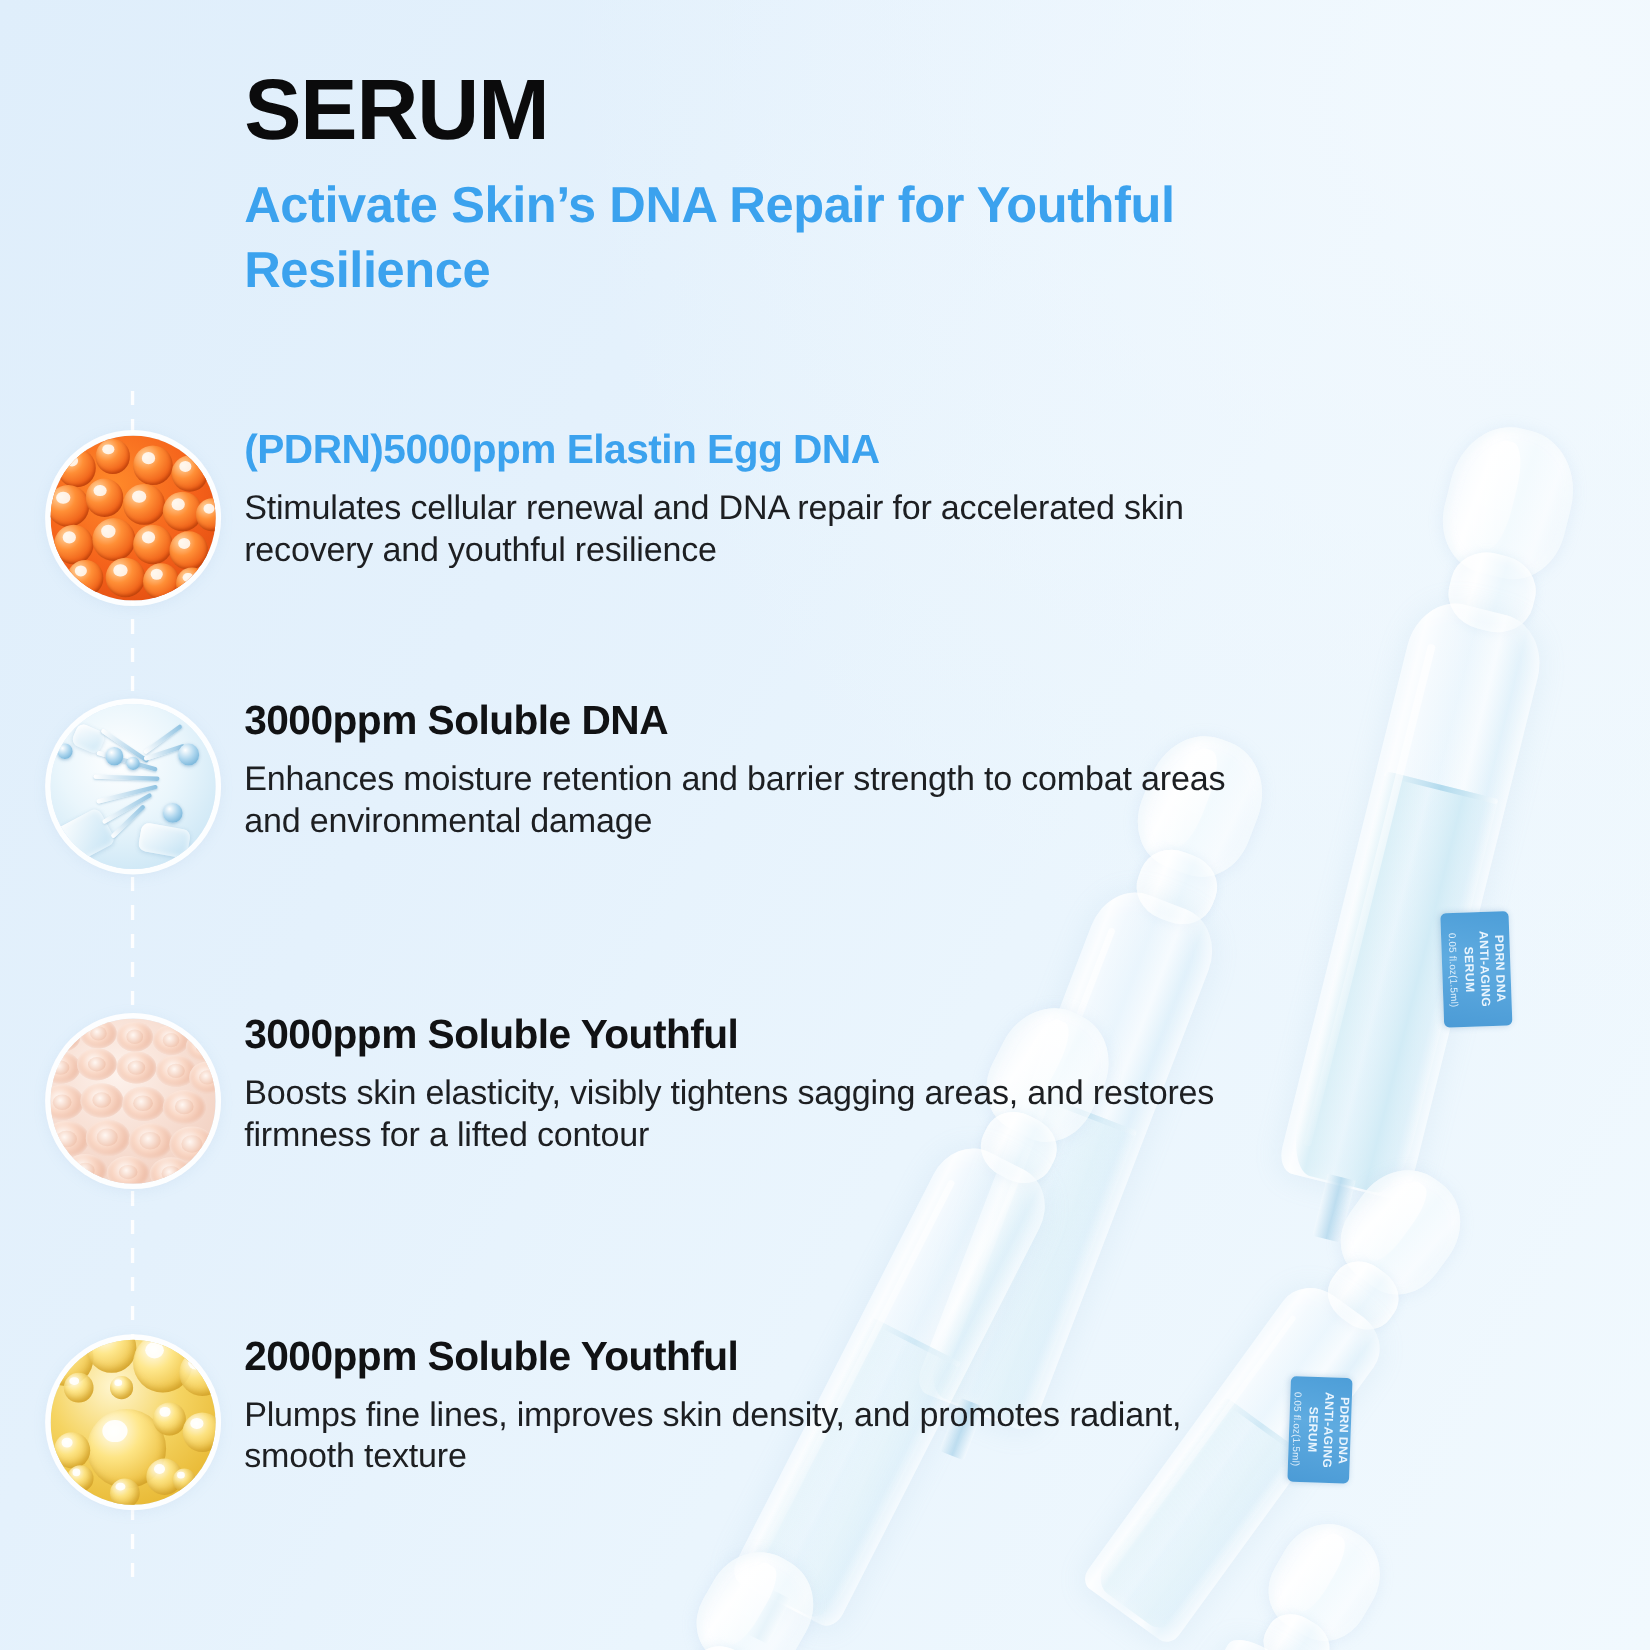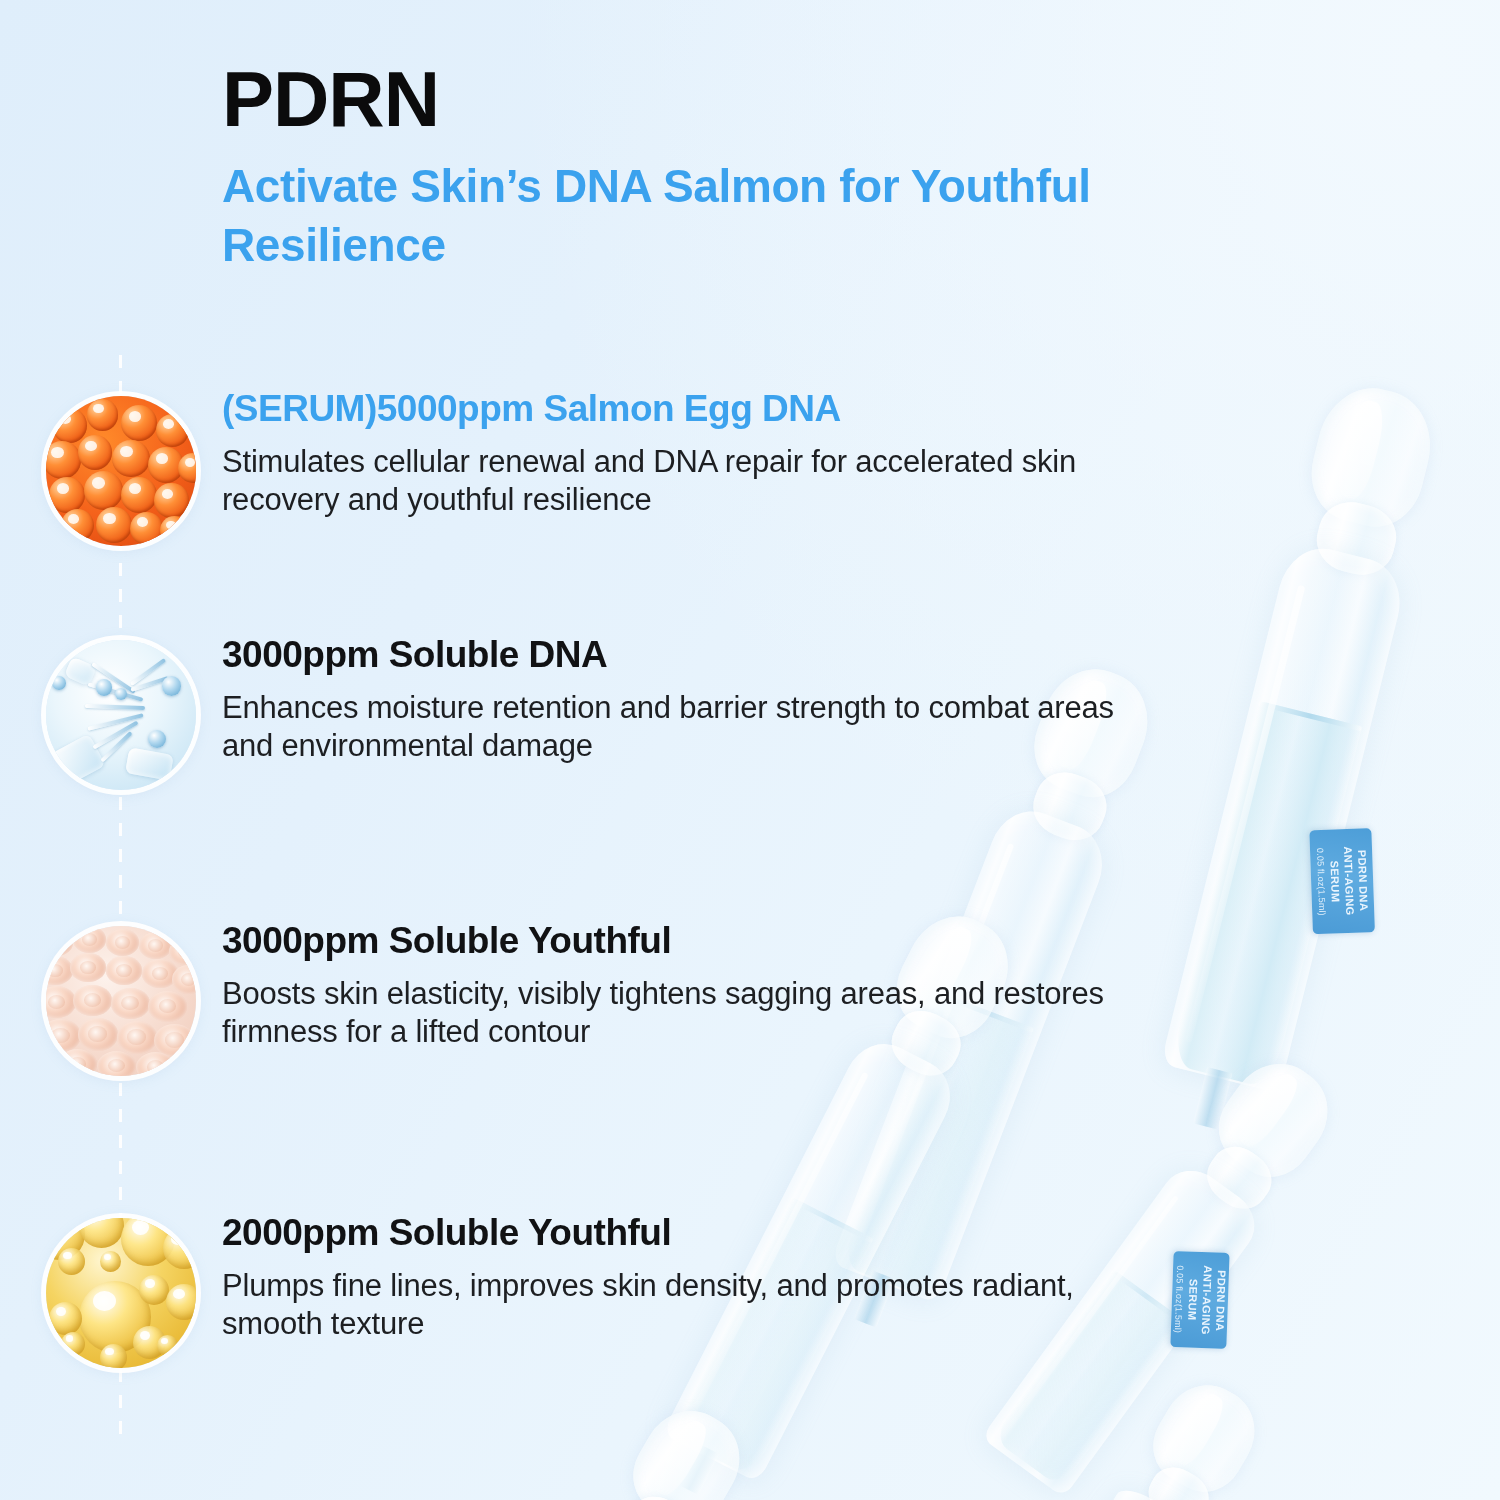--- a/index.html
+++ b/index.html
@@ -291,22 +291,22 @@
       <div class="amp-cap" style="left:22px;  top:0px;   width:92px;  height:104px;"></div>
       <div class="amp-neck" style="left:44px;  top:90px;  width:60px;  height:50px;"></div>
       <div class="amp-body" style="left:20px;  top:132px; width:96px;  height:152px;"></div>
     </div>
 
   </div>
 
   <div id="content">
 
     <div id="heading-block">
-      <div id="brand-title">PDRN</div>
-      <div id="headline">Activate Skin’s DNA Salmon for Youthful Resilience</div>
+      <div id="brand-title">SERUM</div>
+      <div id="headline">Activate Skin’s DNA Repair for Youthful Resilience</div>
     </div>
 
     <div id="spine"></div>
 
     <div class="feature" style="top:388px;">
       <div class="feature-icon" style="top:8px;">
         <div class="icon-art roe">
           <div class="egg" style="left:4%;  top:8%;  width:23%; height:23%;"></div>
           <div class="egg" style="left:27%; top:2%;  width:21%; height:21%;"></div>
           <div class="egg" style="left:50%; top:6%;  width:24%; height:24%;"></div>
@@ -320,21 +320,21 @@
           <div class="egg" style="left:25%; top:50%; width:26%; height:26%;"></div>
           <div class="egg" style="left:50%; top:54%; width:24%; height:24%;"></div>
           <div class="egg" style="left:72%; top:58%; width:23%; height:23%;"></div>
           <div class="egg" style="left:10%; top:75%; width:22%; height:22%;"></div>
           <div class="egg" style="left:33%; top:74%; width:24%; height:24%;"></div>
           <div class="egg" style="left:56%; top:77%; width:22%; height:22%;"></div>
           <div class="egg" style="left:76%; top:80%; width:19%; height:19%;"></div>
         </div>
       </div>
       <div class="feature-text">
-        <div class="feature-title accent">(SERUM)5000ppm Salmon Egg DNA</div>
+        <div class="feature-title accent">(PDRN)5000ppm Elastin Egg DNA</div>
         <div class="feature-desc">Stimulates cellular renewal and DNA repair for accelerated skin recovery and youthful resilience</div>
       </div>
     </div>
 
     <div class="feature" style="top:634px;">
       <div class="feature-icon" style="top:6px;">
         <div class="icon-art dna">
           <div class="cube" style="left:6%;  top:68%; width:30%; height:24%; transform:rotate(-28deg);"></div>
           <div class="cube" style="left:54%; top:74%; width:30%; height:17%; transform:rotate(10deg);"></div>
           <div class="cube" style="left:14%; top:14%; width:18%; height:14%; transform:rotate(24deg);"></div>

